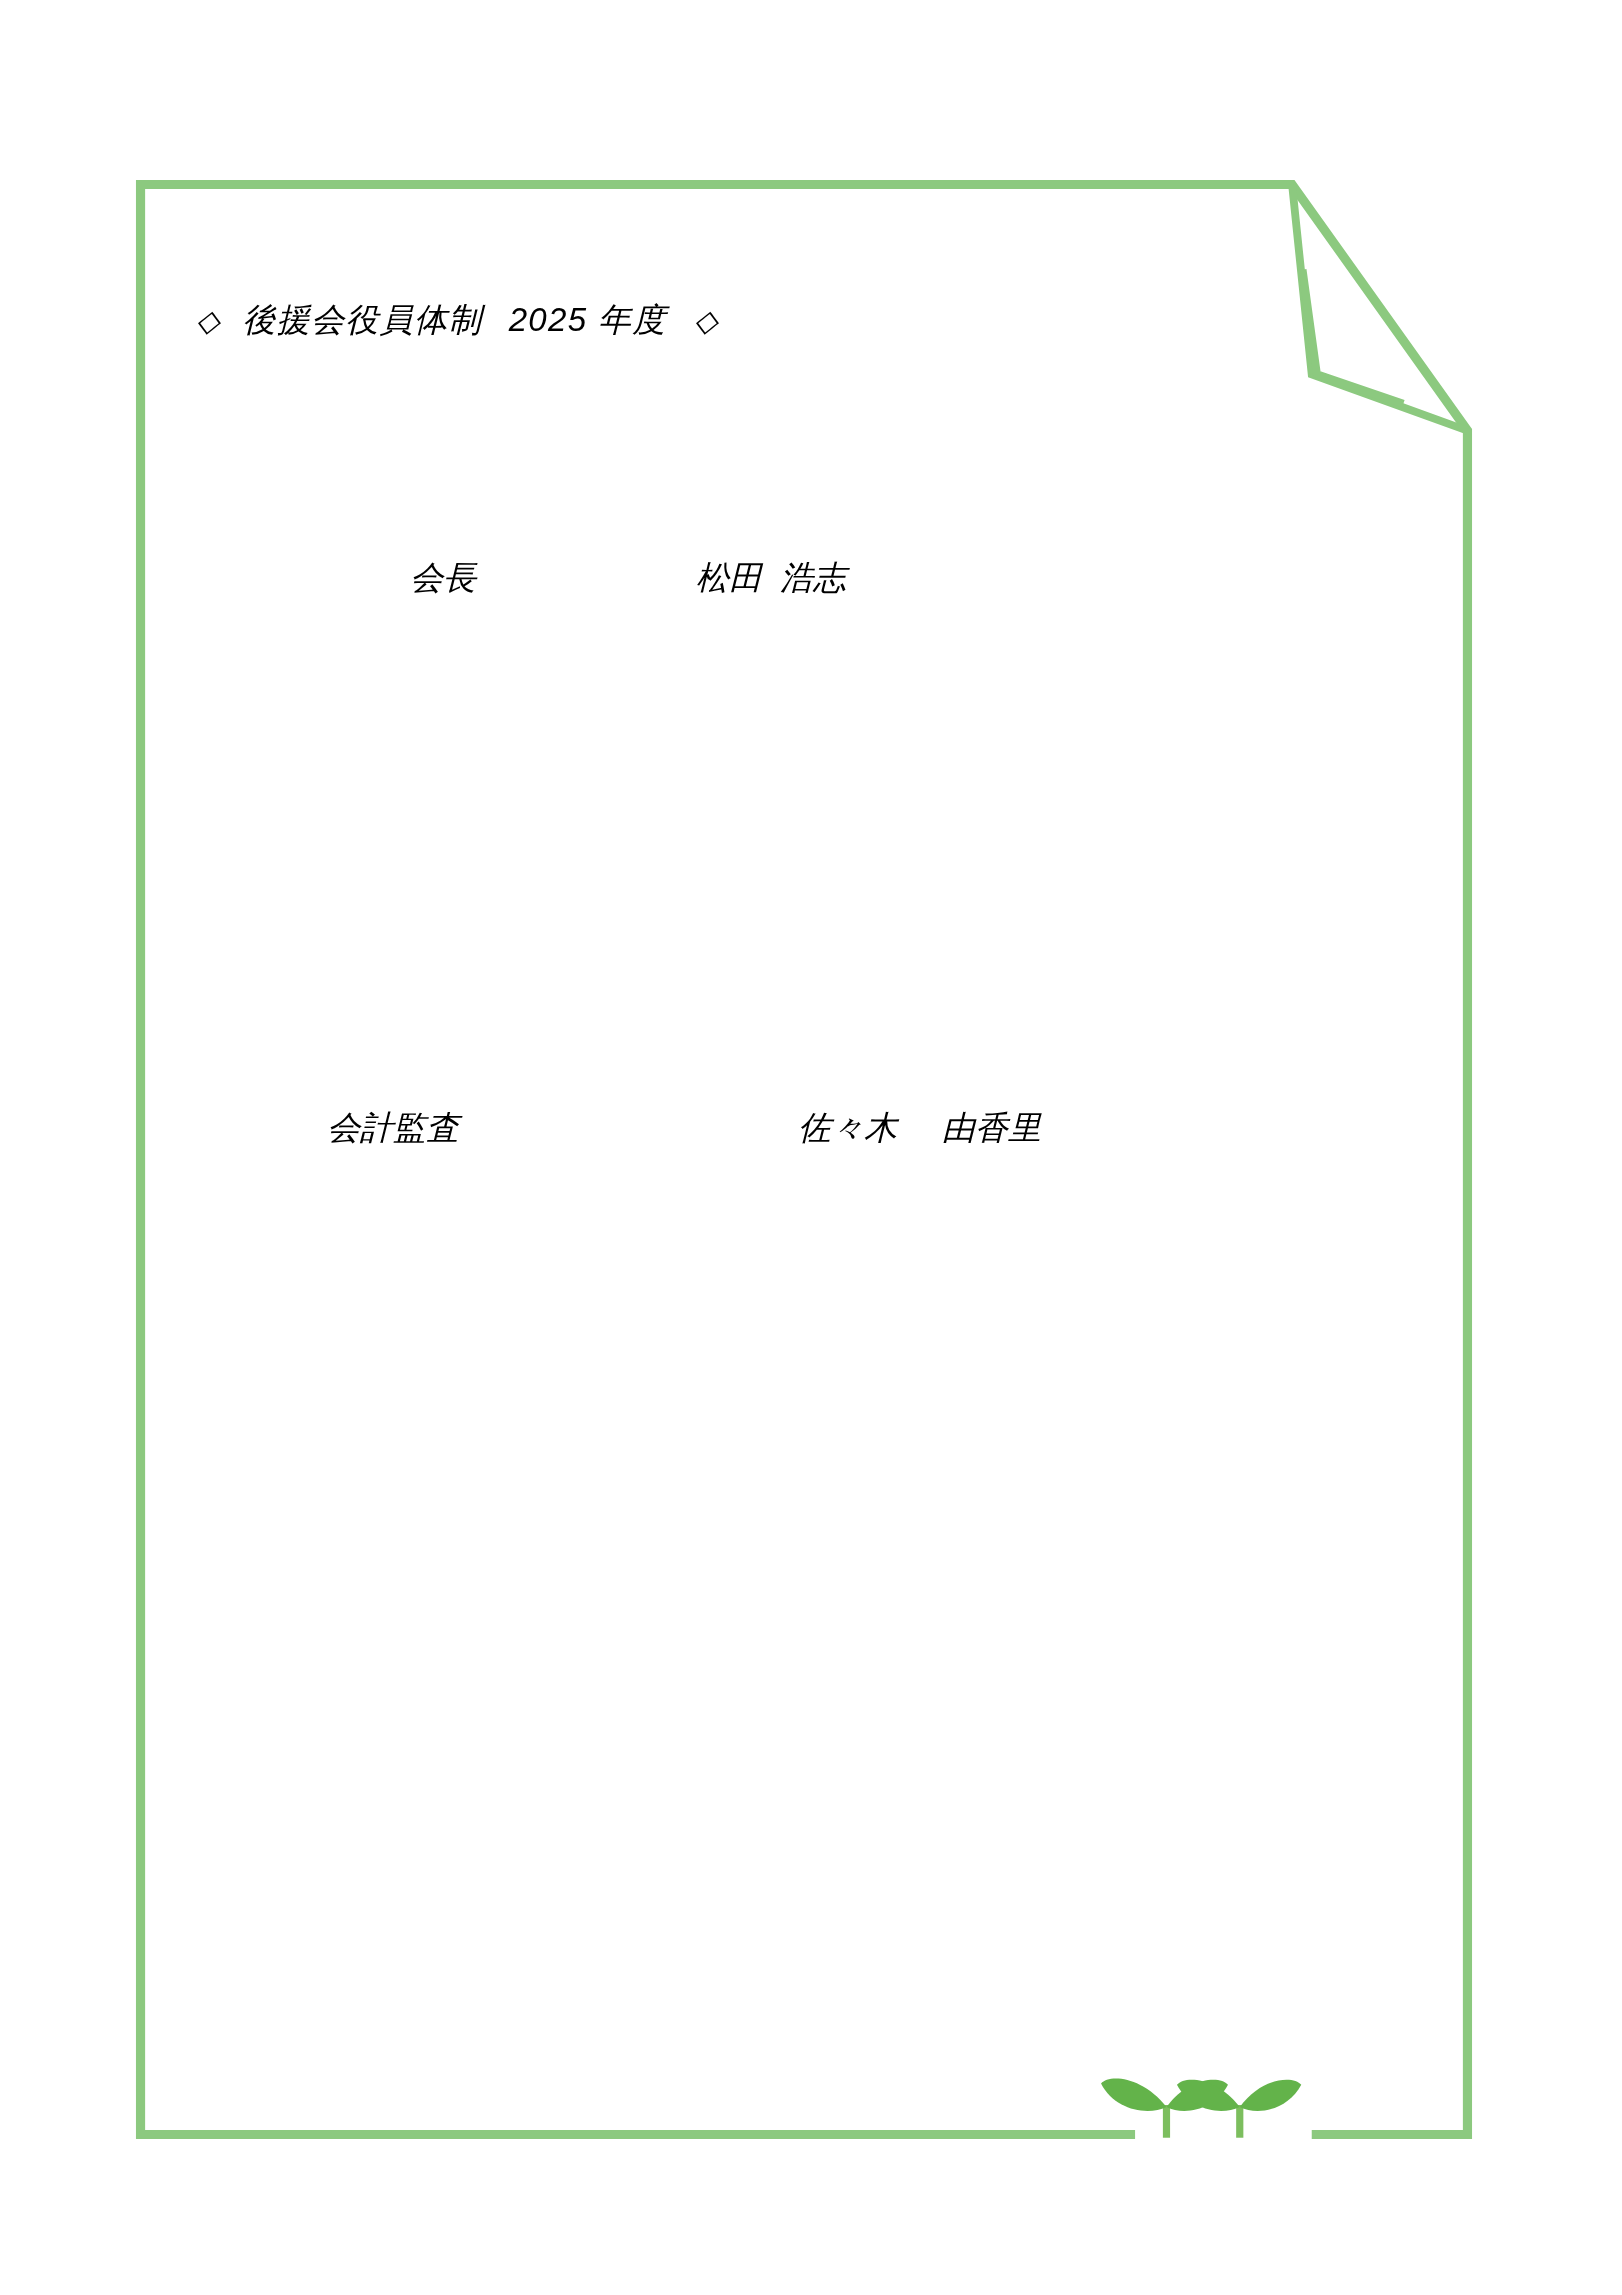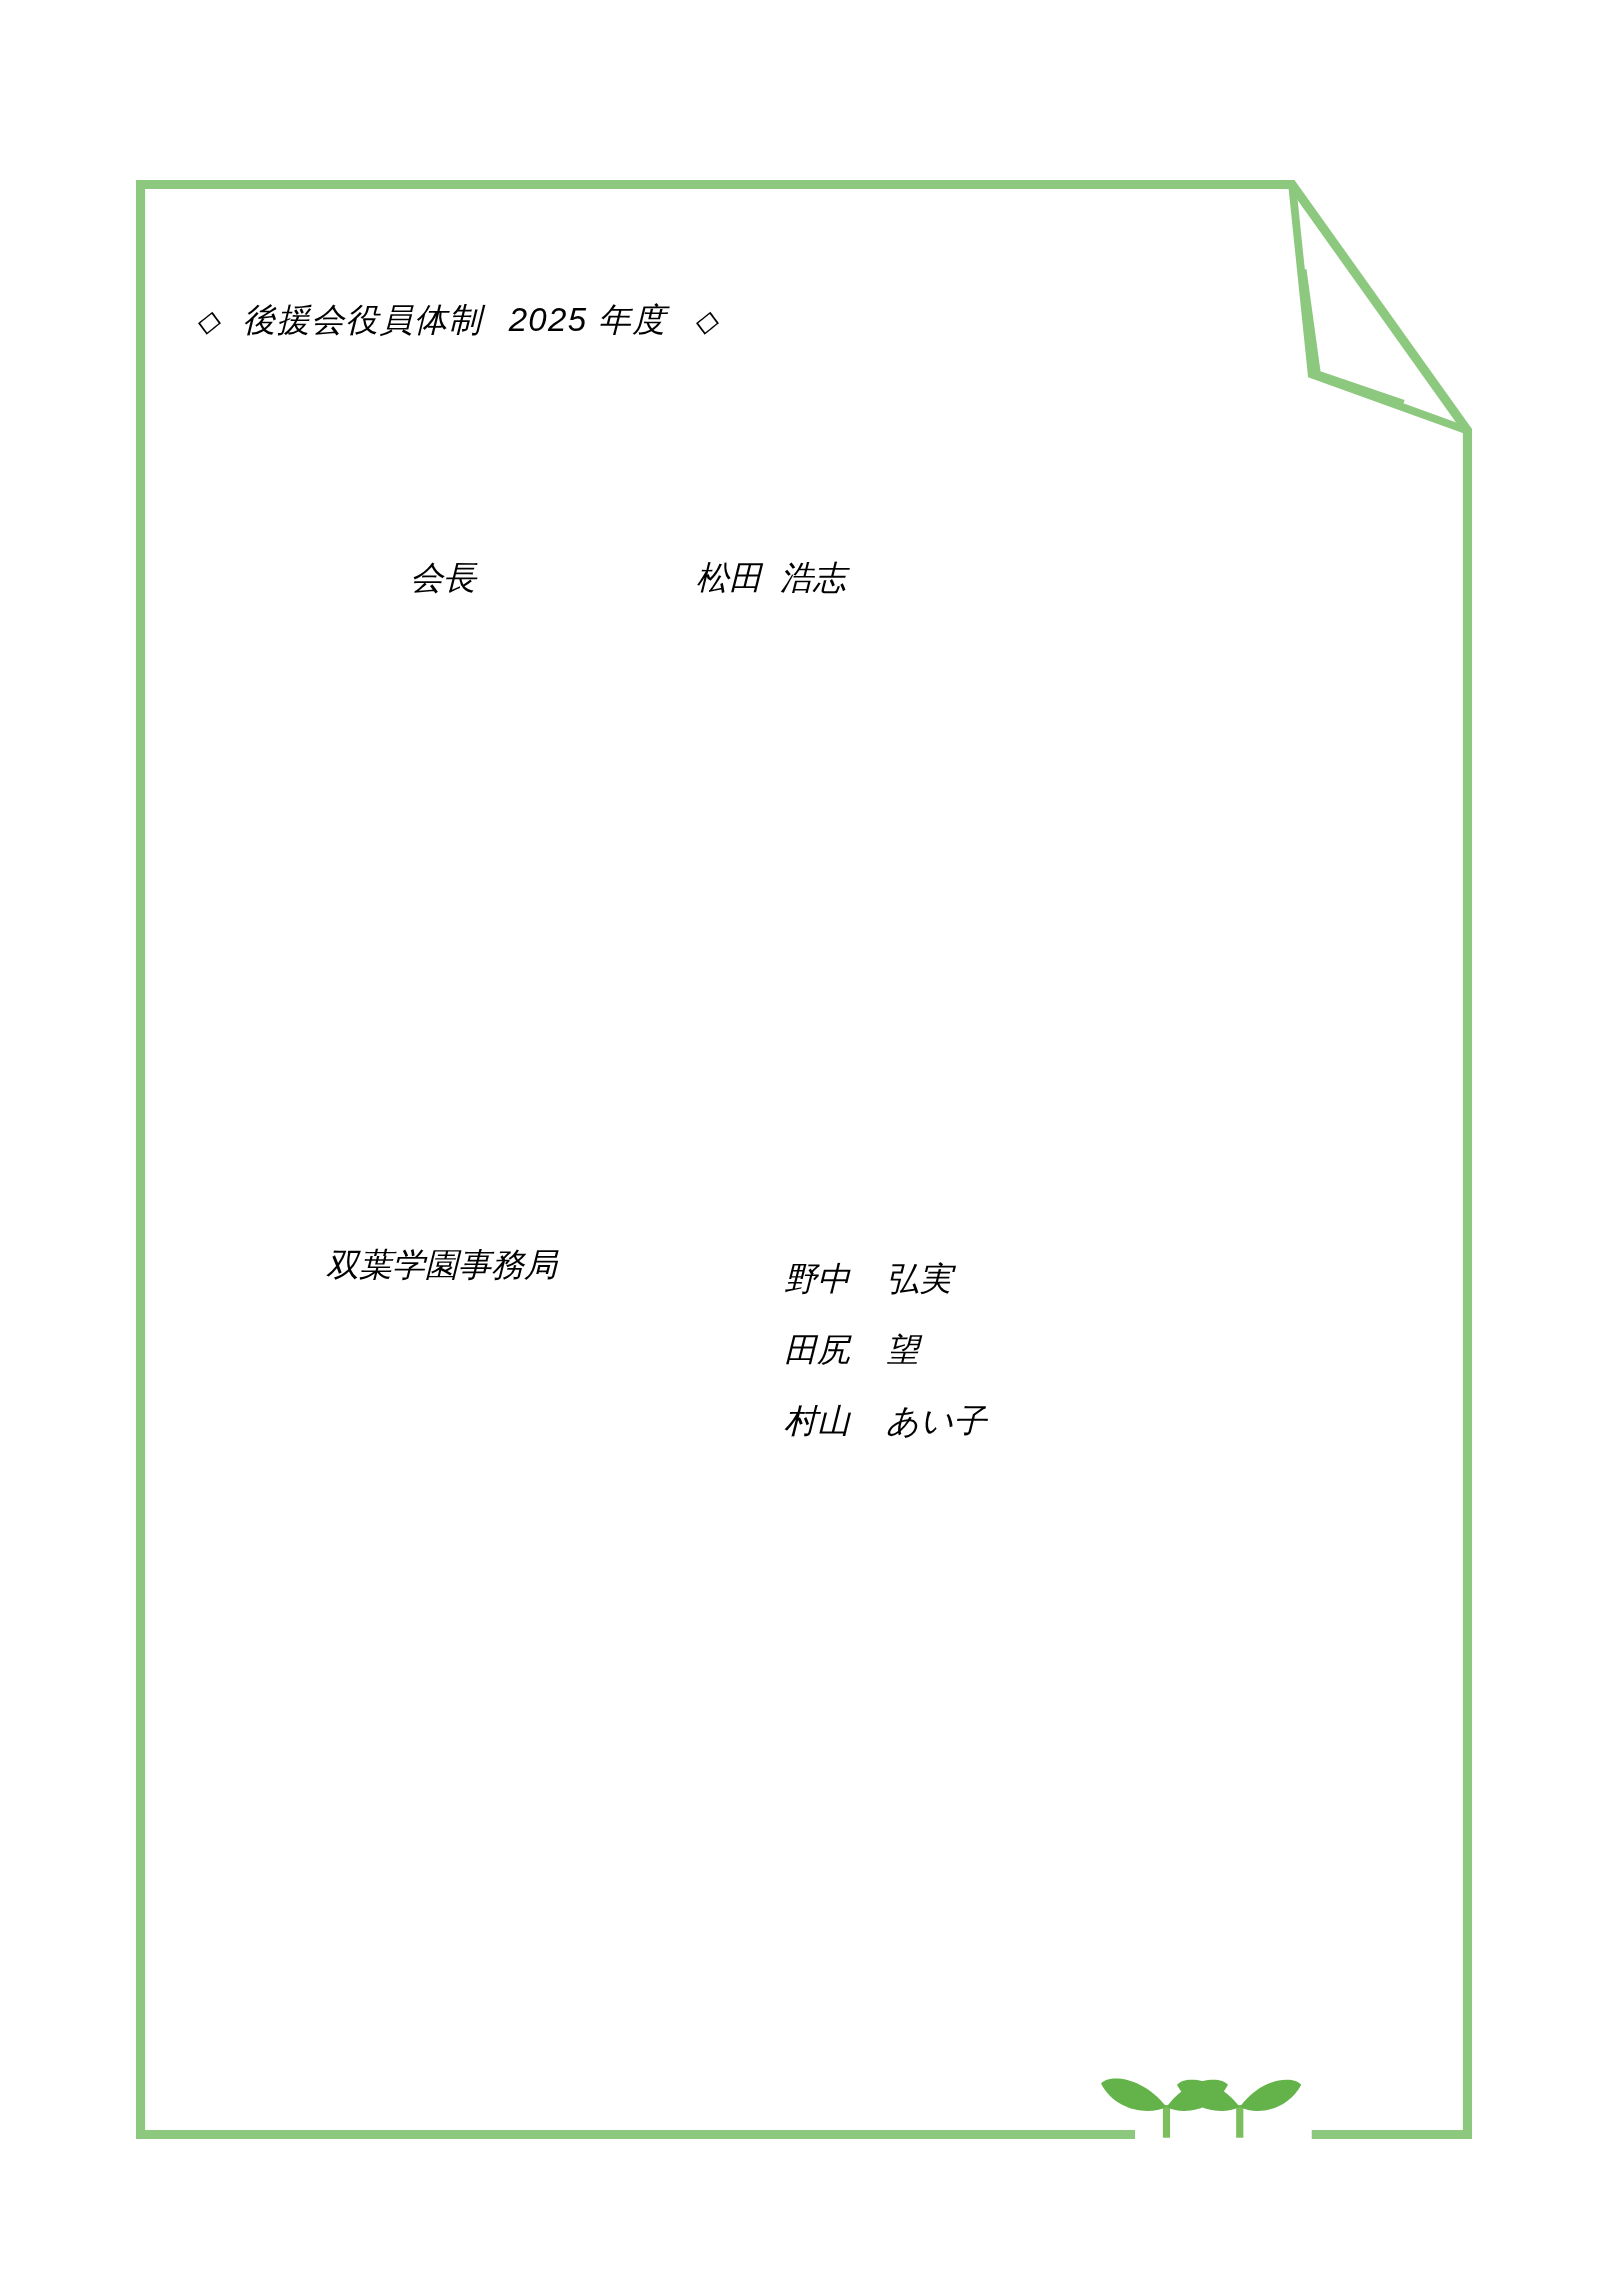--- a/index.html
+++ b/index.html
@@ -146,23 +146,19 @@
   <table class="officer-table">
     <tbody>
         <tr>
       <td class="col-role">会長</td>
       <td class="col-name1"><span class="nm-sur">松田</span><span>浩志</span></td>
       <td class="col-name2"><span class="nm-sur"></span><span></span></td>
     </tr>
   </tbody>
     </table>
 
+  <div class="audit-row">
+    <span class="audit-role">会計監査</span><span class="nm-sur" style="min-width:144px">佐々木</span><span>由香里</span>
+  </div>
 
-  <div class="office-block">
-    <span class="office-label">双葉学園事務局</span><span class="office-names">
-      <div><span class="nm-sur">野中</span><span>弘実</span></div>
-      <div><span class="nm-sur">田尻</span><span>望</span></div>
-      <div><span class="nm-sur">村山</span><span>あい子</span></div>
-    </span>
-  </div>
 
 </div>
 
 
 </body></html>

